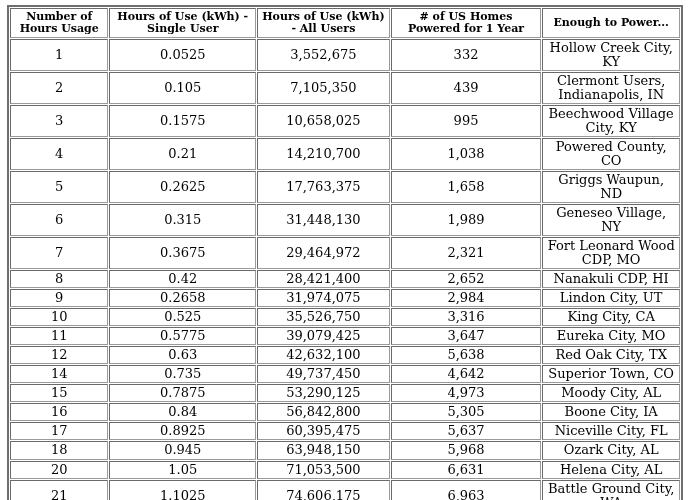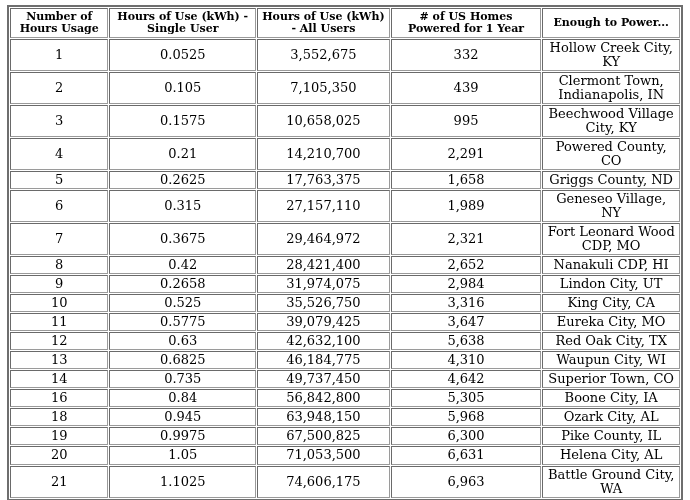--- a/index.html
+++ b/index.html
@@ -69,47 +69,47 @@
         <td>0.0525</td>
         <td>3,552,675</td>
         <td>332</td>
         <td>Hollow Creek City, KY</td>
       </tr>
       <tr>
         <td>2</td>
         <td>0.105</td>
         <td>7,105,350</td>
         <td>439</td>
-        <td>Clermont Town, Indianapolis, IN</td>
+        <td>Clermont Users, Indianapolis, IN</td>
       </tr>
       <tr>
         <td>3</td>
         <td>0.1575</td>
         <td>10,658,025</td>
         <td>995</td>
         <td>Beechwood Village City, KY</td>
       </tr>
       <tr>
         <td>4</td>
         <td>0.21</td>
         <td>14,210,700</td>
-        <td>2,291</td>
+        <td>1,038</td>
         <td>Powered County, CO</td>
       </tr>
       <tr>
         <td>5</td>
         <td>0.2625</td>
         <td>17,763,375</td>
         <td>1,658</td>
-        <td>Griggs County, ND</td>
+        <td>Griggs Waupun, ND</td>
       </tr>
       <tr>
         <td>6</td>
         <td>0.315</td>
-        <td>27,157,110</td>
+        <td>31,448,130</td>
         <td>1,989</td>
         <td>Geneseo Village, NY</td>
       </tr>
       <tr>
         <td>7</td>
         <td>0.3675</td>
         <td>29,464,972</td>
         <td>2,321</td>
         <td>Fort Leonard Wood CDP, MO</td>
       </tr>
@@ -142,55 +142,55 @@
         <td>Eureka City, MO</td>
       </tr>
       <tr>
         <td>12</td>
         <td>0.63</td>
         <td>42,632,100</td>
         <td>5,638</td>
         <td>Red Oak City, TX</td>
       </tr>
       <tr>
-        <td>13</td>
-        <td>0.6825</td>
-        <td>46,184,775</td>
-        <td>4,310</td>
-        <td>Waupun City, WI</td>
-      </tr>
-      <tr>
         <td>14</td>
         <td>0.735</td>
         <td>49,737,450</td>
         <td>4,642</td>
         <td>Superior Town, CO</td>
       </tr>
       <tr>
+        <td>15</td>
+        <td>0.7875</td>
+        <td>53,290,125</td>
+        <td>4,973</td>
+        <td>Moody City, AL</td>
+      </tr>
+      <tr>
         <td>16</td>
         <td>0.84</td>
         <td>56,842,800</td>
         <td>5,305</td>
         <td>Boone City, IA</td>
       </tr>
       <tr>
+        <td>17</td>
+        <td>0.8925</td>
+        <td>60,395,475</td>
+        <td>5,637</td>
+        <td>Niceville City, FL</td>
+      </tr>
+      <tr>
         <td>18</td>
         <td>0.945</td>
         <td>63,948,150</td>
         <td>5,968</td>
         <td>Ozark City, AL</td>
       </tr>
       <tr>
-        <td>19</td>
-        <td>0.9975</td>
-        <td>67,500,825</td>
-        <td>6,300</td>
-        <td>Pike County, IL</td>
-      </tr>
-      <tr>
         <td>20</td>
         <td>1.05</td>
         <td>71,053,500</td>
         <td>6,631</td>
         <td>Helena City, AL</td>
       </tr>
       <tr>
         <td>21</td>
         <td>1.1025</td>
         <td>74,606,175</td>

